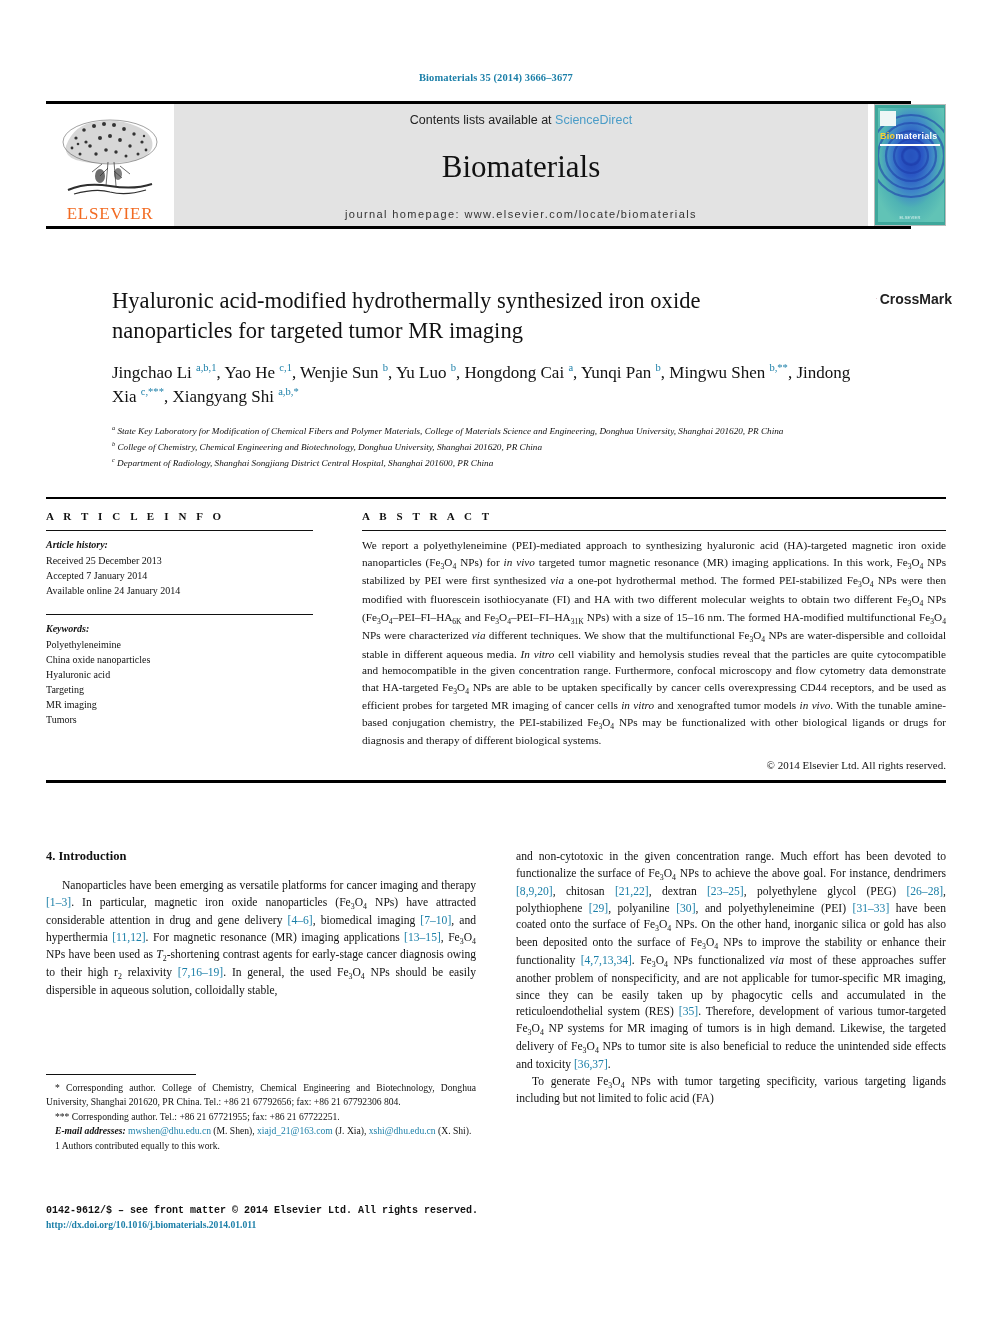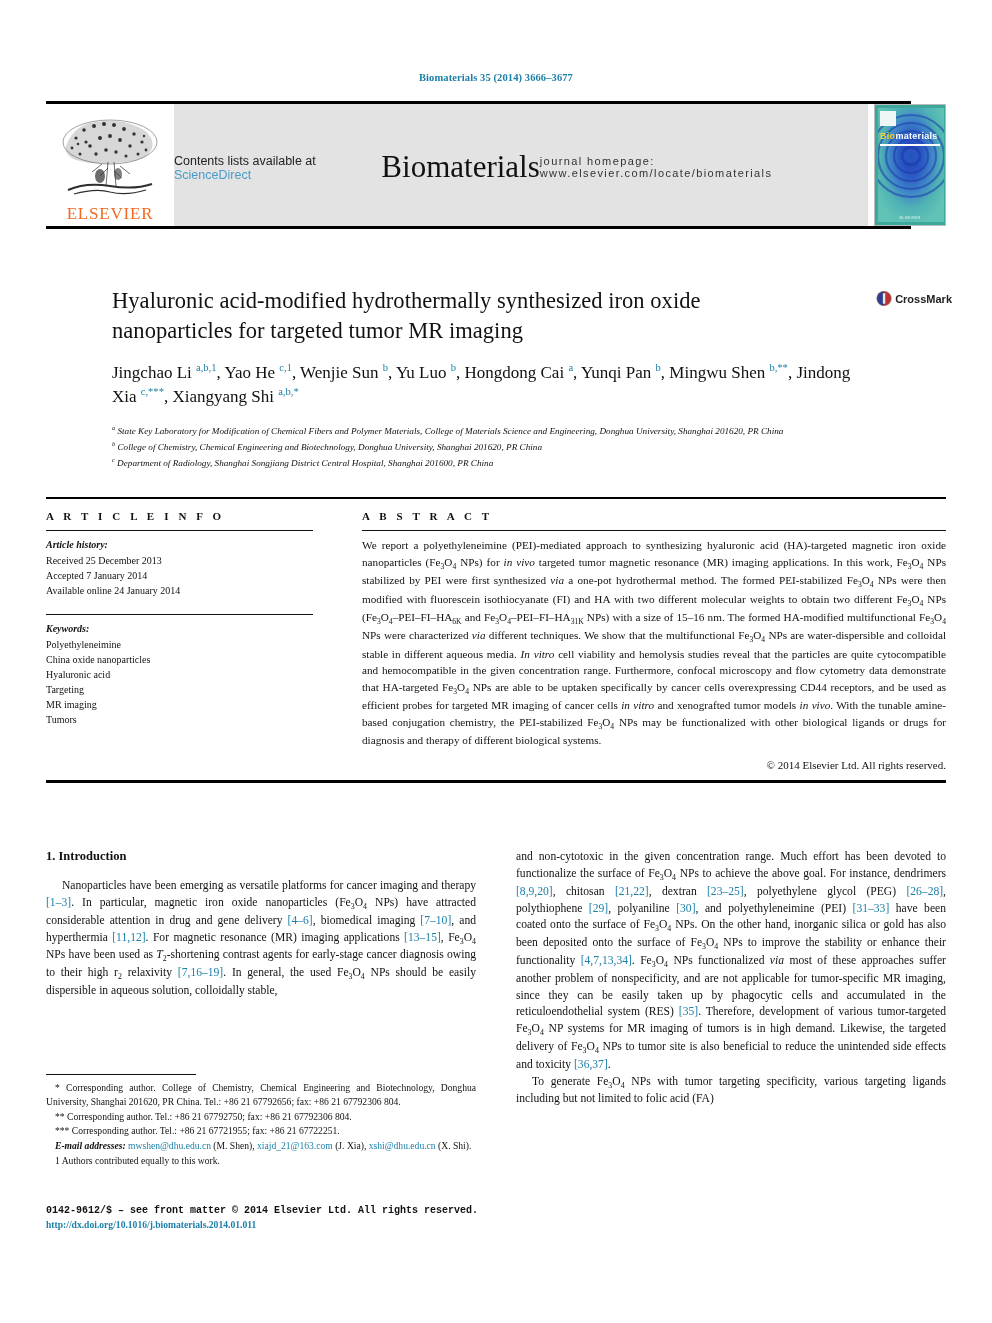--- a/index.html
+++ b/index.html
@@ -30,21 +30,21 @@
     display:flex; flex-direction:column; align-items:center; justify-content:flex-end;
     padding-bottom:4px;
   }
   .tree-svg { display:block; }
   .elsevier-word {
     font-family:"Liberation Serif", serif; font-size:17px; letter-spacing:.8px;
     color:#F26A21; font-weight:normal; line-height:1; margin-top:1px;
   }
   .mast-center {
     flex:1 1 auto; background:#e3e3e3; position:relative;
-    display:flex; flex-direction:row; align-items:center; justify-content:space-between;
+    display:flex; flex-direction:column; align-items:center; justify-content:space-between;
     padding:9px 0 4px 0;
   }
   .contents-line { font-family:"Liberation Sans", sans-serif; font-size:12.5px; color:#222; }
   .contents-line .sd { color:#4a9cc7; }
   .journal-name { font-family:"Liberation Serif", serif; font-size:31px; color:#111; line-height:1; margin-top:-2px;}
   .homepage {
     font-family:"Liberation Sans", sans-serif; font-size:11px; color:#333;
     letter-spacing:1.4px; padding-bottom:2px;
   }
   .cover-thumb {
@@ -74,21 +74,21 @@
   .authors {
     margin-top:15px; font-size:17px; line-height:1.42; color:#111;
   }
   .authors sup, .aff sup, .title-sup { color:#1b7fa8; font-size:.62em; }
   .aff-block { margin-top:14px; font-size:9.2px; font-style:italic; line-height:1.45; color:#111; }
   .aff-block div { margin-bottom:.5px; }
   .crossmark {
     position:absolute; right:40px; top:286px; width:76px; text-align:center;
   }
   .cm-badge { display:flex; align-items:center; gap:3px; }
-  .cm-label { font-family:"Liberation Sans",sans-serif; font-size:11px; font-weight:bold; color:#222; }
+  .cm-label { font-family:"Liberation Sans",sans-serif; font-size:14px; font-weight:bold; color:#222; }
 
   
   .panel { position:absolute; left:46px; top:497px; width:900px; }
   .panel-rule-top { height:2.2px; background:#000; width:900px; }
   .panel-body { display:flex; padding-top:11px;gap:31px; }
   .col-info { width:285px; flex:0 0 285px; padding-right:18px; }
   .col-abs  { flex:1 1 auto; }
   .sec-head {
     font-family:"Liberation Serif", serif; font-size:11px; font-weight:bold;
     letter-spacing:3.6px; color:#111; margin-bottom:8px;
@@ -291,33 +291,32 @@
         <div class="thin-rule"></div>
         <div class="abstract-text">We report a polyethyleneimine (PEI)-mediated approach to synthesizing hyaluronic acid (HA)-targeted magnetic iron oxide nanoparticles (Fe<sub>3</sub>O<sub>4</sub> NPs) for <i>in vivo</i> targeted tumor magnetic resonance (MR) imaging applications. In this work, Fe<sub>3</sub>O<sub>4</sub> NPs stabilized by PEI were first synthesized <i>via</i> a one-pot hydrothermal method. The formed PEI-stabilized Fe<sub>3</sub>O<sub>4</sub> NPs were then modified with fluorescein isothiocyanate (FI) and HA with two different molecular weights to obtain two different Fe<sub>3</sub>O<sub>4</sub> NPs (Fe<sub>3</sub>O<sub>4</sub>–PEI–FI–HA<sub>6K</sub> and Fe<sub>3</sub>O<sub>4</sub>–PEI–FI–HA<sub>31K</sub> NPs) with a size of 15–16 nm. The formed HA-modified multifunctional Fe<sub>3</sub>O<sub>4</sub> NPs were characterized <i>via</i> different techniques. We show that the multifunctional Fe<sub>3</sub>O<sub>4</sub> NPs are water-dispersible and colloidal stable in different aqueous media. <i>In vitro</i> cell viability and hemolysis studies reveal that the particles are quite cytocompatible and hemocompatible in the given concentration range. Furthermore, confocal microscopy and flow cytometry data demonstrate that HA-targeted Fe<sub>3</sub>O<sub>4</sub> NPs are able to be uptaken specifically by cancer cells overexpressing CD44 receptors, and be used as efficient probes for targeted MR imaging of cancer cells <i>in vitro</i> and xenografted tumor models <i>in vivo</i>. With the tunable amine-based conjugation chemistry, the PEI-stabilized Fe<sub>3</sub>O<sub>4</sub> NPs may be functionalized with other biological ligands or drugs for diagnosis and therapy of different biological systems.</div>
         <div class="copyline">© 2014 Elsevier Ltd. All rights reserved.</div>
       </div>
     </div>
     <div class="panel-rule-bot"></div>
   </div>
 
   <div class="body-cols">
     <div class="bcol">
-      <h2 class="sec-title">1.  Introduction</h2>
+      <h2 class="sec-title">4.  Introduction</h2>
       <p class="body-p">Nanoparticles have been emerging as versatile platforms for cancer imaging and therapy <span class="ref">[1–3]</span>. In particular, magnetic iron oxide nanoparticles (Fe<sub>3</sub>O<sub>4</sub> NPs) have attracted considerable attention in drug and gene delivery <span class="ref">[4–6]</span>, biomedical imaging <span class="ref">[7–10]</span>, and hyperthermia <span class="ref">[11,12]</span>. For magnetic resonance (MR) imaging applications <span class="ref">[13–15]</span>, Fe<sub>3</sub>O<sub>4</sub> NPs have been used as <i>T</i><sub>2</sub>-shortening contrast agents for early-stage cancer diagnosis owing to their high r<sub>2</sub> relaxivity <span class="ref">[7,16–19]</span>. In general, the used Fe<sub>3</sub>O<sub>4</sub> NPs should be easily dispersible in aqueous solution, colloidally stable,</p>
     </div>
     <div class="bcol">
       <p class="body-p cont">and non-cytotoxic in the given concentration range. Much effort has been devoted to functionalize the surface of Fe<sub>3</sub>O<sub>4</sub> NPs to achieve the above goal. For instance, dendrimers <span class="ref">[8,9,20]</span>, chitosan <span class="ref">[21,22]</span>, dextran <span class="ref">[23–25]</span>, polyethylene glycol (PEG) <span class="ref">[26–28]</span>, polythiophene <span class="ref">[29]</span>, polyaniline <span class="ref">[30]</span>, and polyethyleneimine (PEI) <span class="ref">[31–33]</span> have been coated onto the surface of Fe<sub>3</sub>O<sub>4</sub> NPs. On the other hand, inorganic silica or gold has also been deposited onto the surface of Fe<sub>3</sub>O<sub>4</sub> NPs to improve the stability or enhance their functionality <span class="ref">[4,7,13,34]</span>. Fe<sub>3</sub>O<sub>4</sub> NPs functionalized <i>via</i> most of these approaches suffer another problem of nonspecificity, and are not applicable for tumor-specific MR imaging, since they can be easily taken up by phagocytic cells and accumulated in the reticuloendothelial system (RES) <span class="ref">[35]</span>. Therefore, development of various tumor-targeted Fe<sub>3</sub>O<sub>4</sub> NP systems for MR imaging of tumors is in high demand. Likewise, the targeted delivery of Fe<sub>3</sub>O<sub>4</sub> NPs to tumor site is also beneficial to reduce the unintended side effects and toxicity <span class="ref">[36,37]</span>.</p>
       <p class="body-p">To generate Fe<sub>3</sub>O<sub>4</sub> NPs with tumor targeting specificity, various targeting ligands including but not limited to folic acid (FA)</p>
     </div>
   </div>
 
   <div class="footnotes">
     <div class="fn-rule"></div>
     <p class="fn">* Corresponding author. College of Chemistry, Chemical Engineering and Biotechnology, Donghua University, Shanghai 201620, PR China. Tel.: +86 21 67792656; fax: +86 21 67792306 804.</p>
-    <p class="fn">** Corresponding author. Tel.: +86 21 67792750; fax: +86 21 67792306 804.</p>
     <p class="fn">*** Corresponding author. Tel.: +86 21 67721955; fax: +86 21 67722251.</p>
     <p class="fn"><span class="em">E-mail addresses:</span> <span><span class="link">mwshen@dhu.edu.cn</span> (M. Shen), <span class="link">xiajd_21@163.com</span> (J. Xia), <span class="link">xshi@dhu.edu.cn</span> (X. Shi).</span></p>
     <p class="fn">1  Authors contributed equally to this work.</p>
   </div>
 
   <div class="imprint">
     <div class="fm">0142-9612/$ – see front matter © 2014 Elsevier Ltd. All rights reserved.</div>
     <div class="doi">http://dx.doi.org/10.1016/j.biomaterials.2014.01.011</div>
   </div>
 

